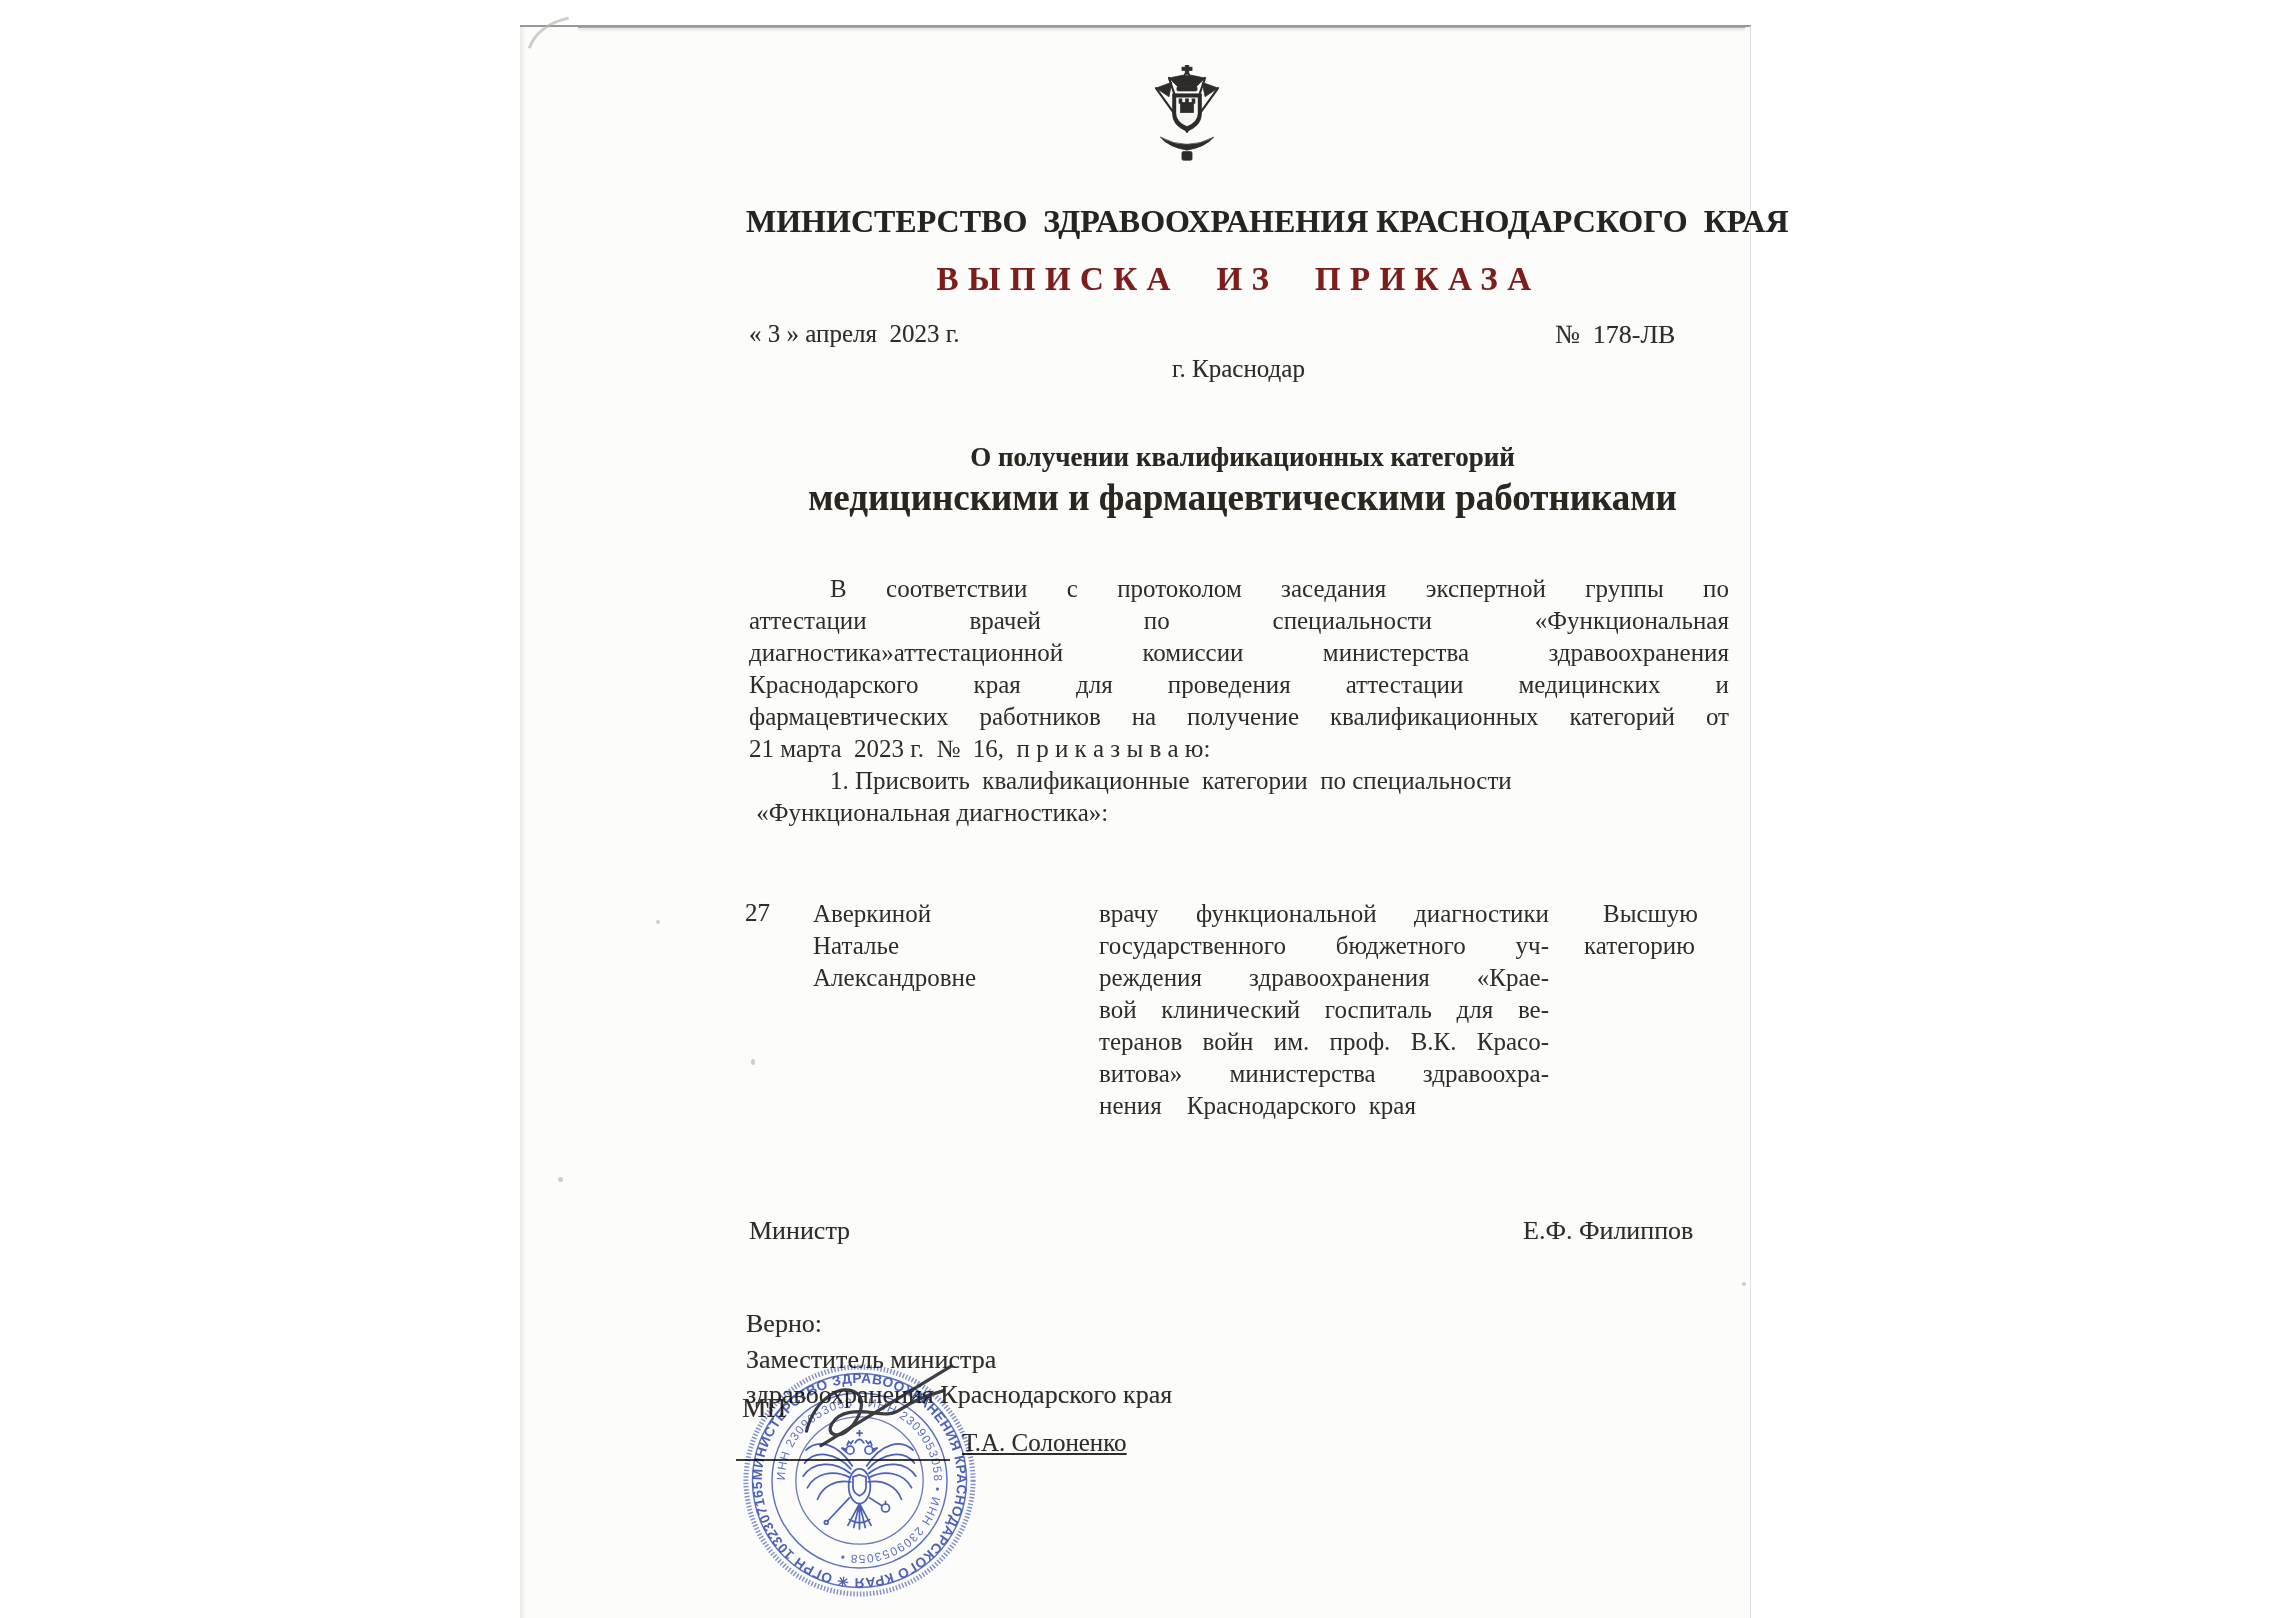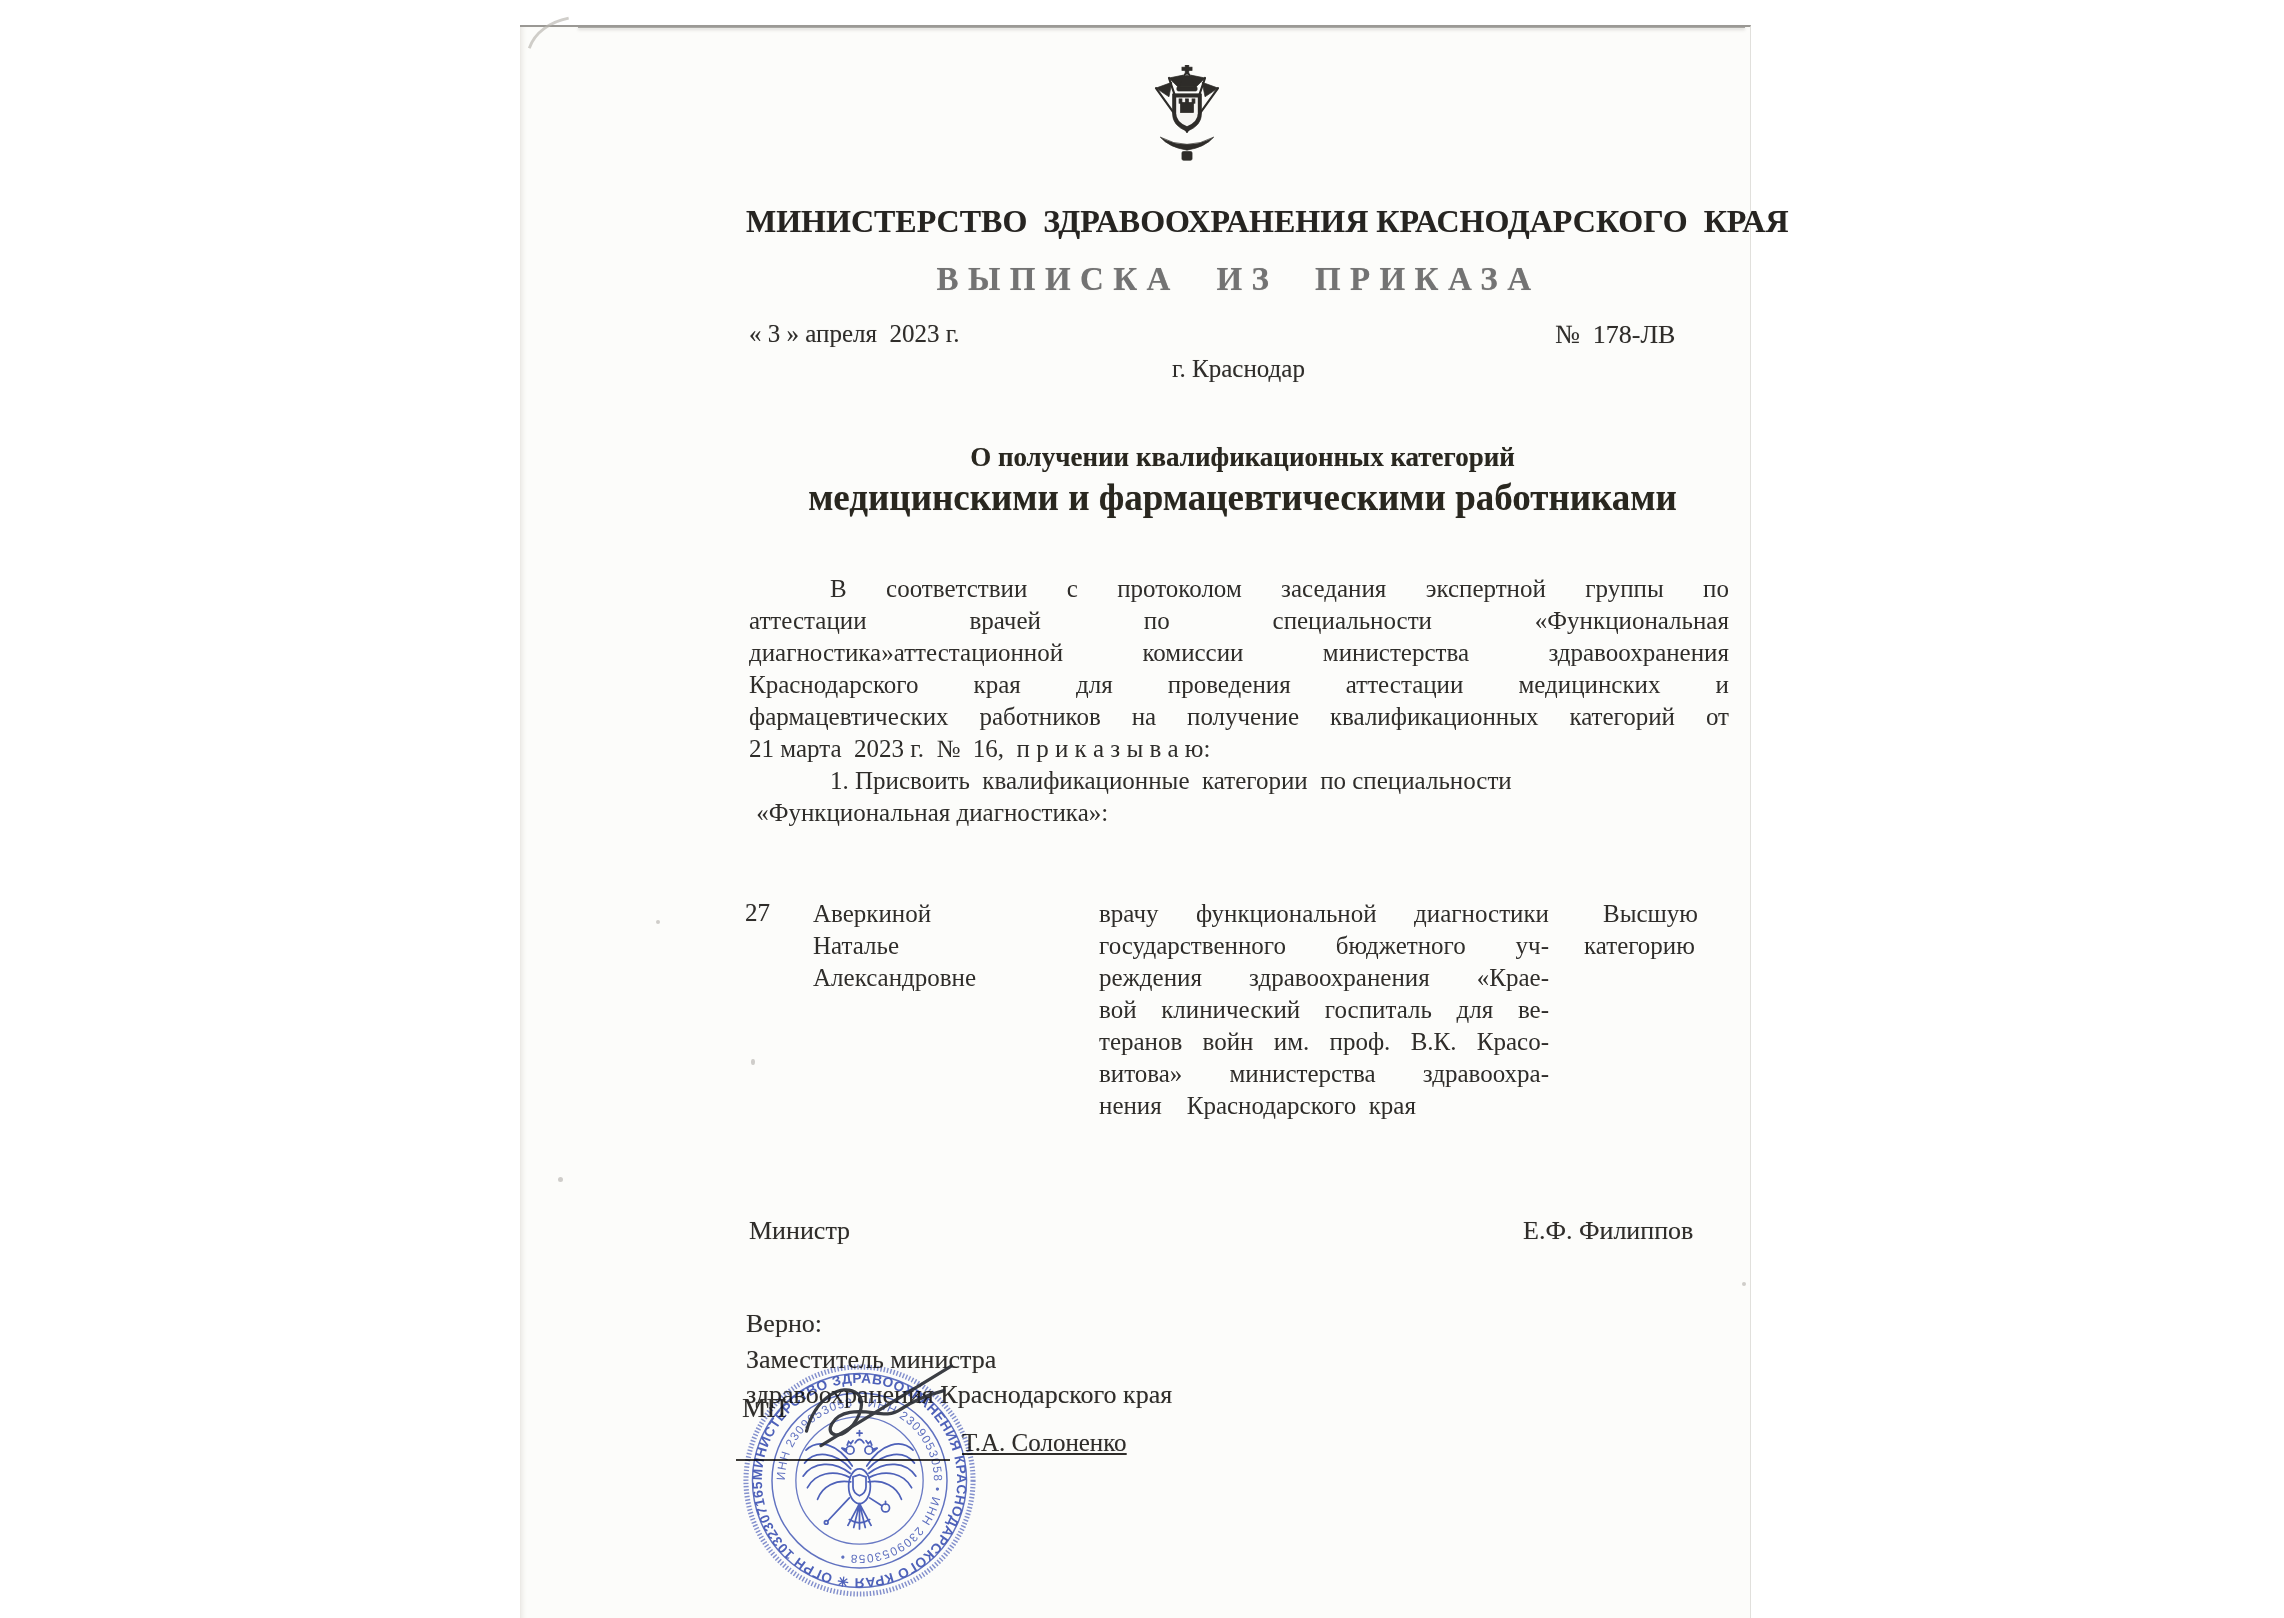--- a/index.html
+++ b/index.html
@@ -71,21 +71,21 @@
       <rect x="46" y="52" width="18" height="14"></rect>
       <rect x="44" y="47" width="4" height="6"></rect>
         <rect x="53" y="47" width="4" height="6"></rect>
         <rect x="62" y="47" width="4" height="6"></rect>
       <path d="M 18 100 Q 55 120 92 100 Q 80 114 55 118 Q 30 114 18 100 Z"></path>
       <rect x="48" y="120" width="14" height="12" rx="2"></rect>
     </g>
   </svg>
 
   <div class="t b ctr" style="left:746px;top:187px;width:985px;font-size:32px;color:#262421;">МИНИСТЕРСТВО  ЗДРАВООХРАНЕНИЯ КРАСНОДАРСКОГО  КРАЯ</div>
-  <div class="t b ctr doc-type" style="left:746px;top:245px;width:985px;font-size:33px;color:#737373;">ВЫПИСКА ИЗ ПРИКАЗА</div>
+  <div class="t b ctr doc-type" style="left:746px;top:245px;width:985px;font-size:33px;color:#7f1d1d;">ВЫПИСКА ИЗ ПРИКАЗА</div>
   <div class="t" style="left:749px;top:304px;font-size:25px;">« 3 » апреля  2023 г.</div>
   <div class="t" style="left:1555px;top:304px;font-size:26px;text-align:center;">№  178-ЛВ</div>
   <div class="t ctr" style="left:746px;top:339px;width:985px;font-size:25px;">г. Краснодар</div>
 
   <div class="t b ctr" style="left:746px;top:426px;width:993px;font-size:27px;color:#29271f;">О получении квалификационных категорий</div>
   <div class="t b ctr" style="left:746px;top:460px;width:993px;font-size:37px;color:#29271f;">медицинскими и фармацевтическими работниками</div>
 
   <div class="para">
     <div class="jline ind">
         <span>В</span>

